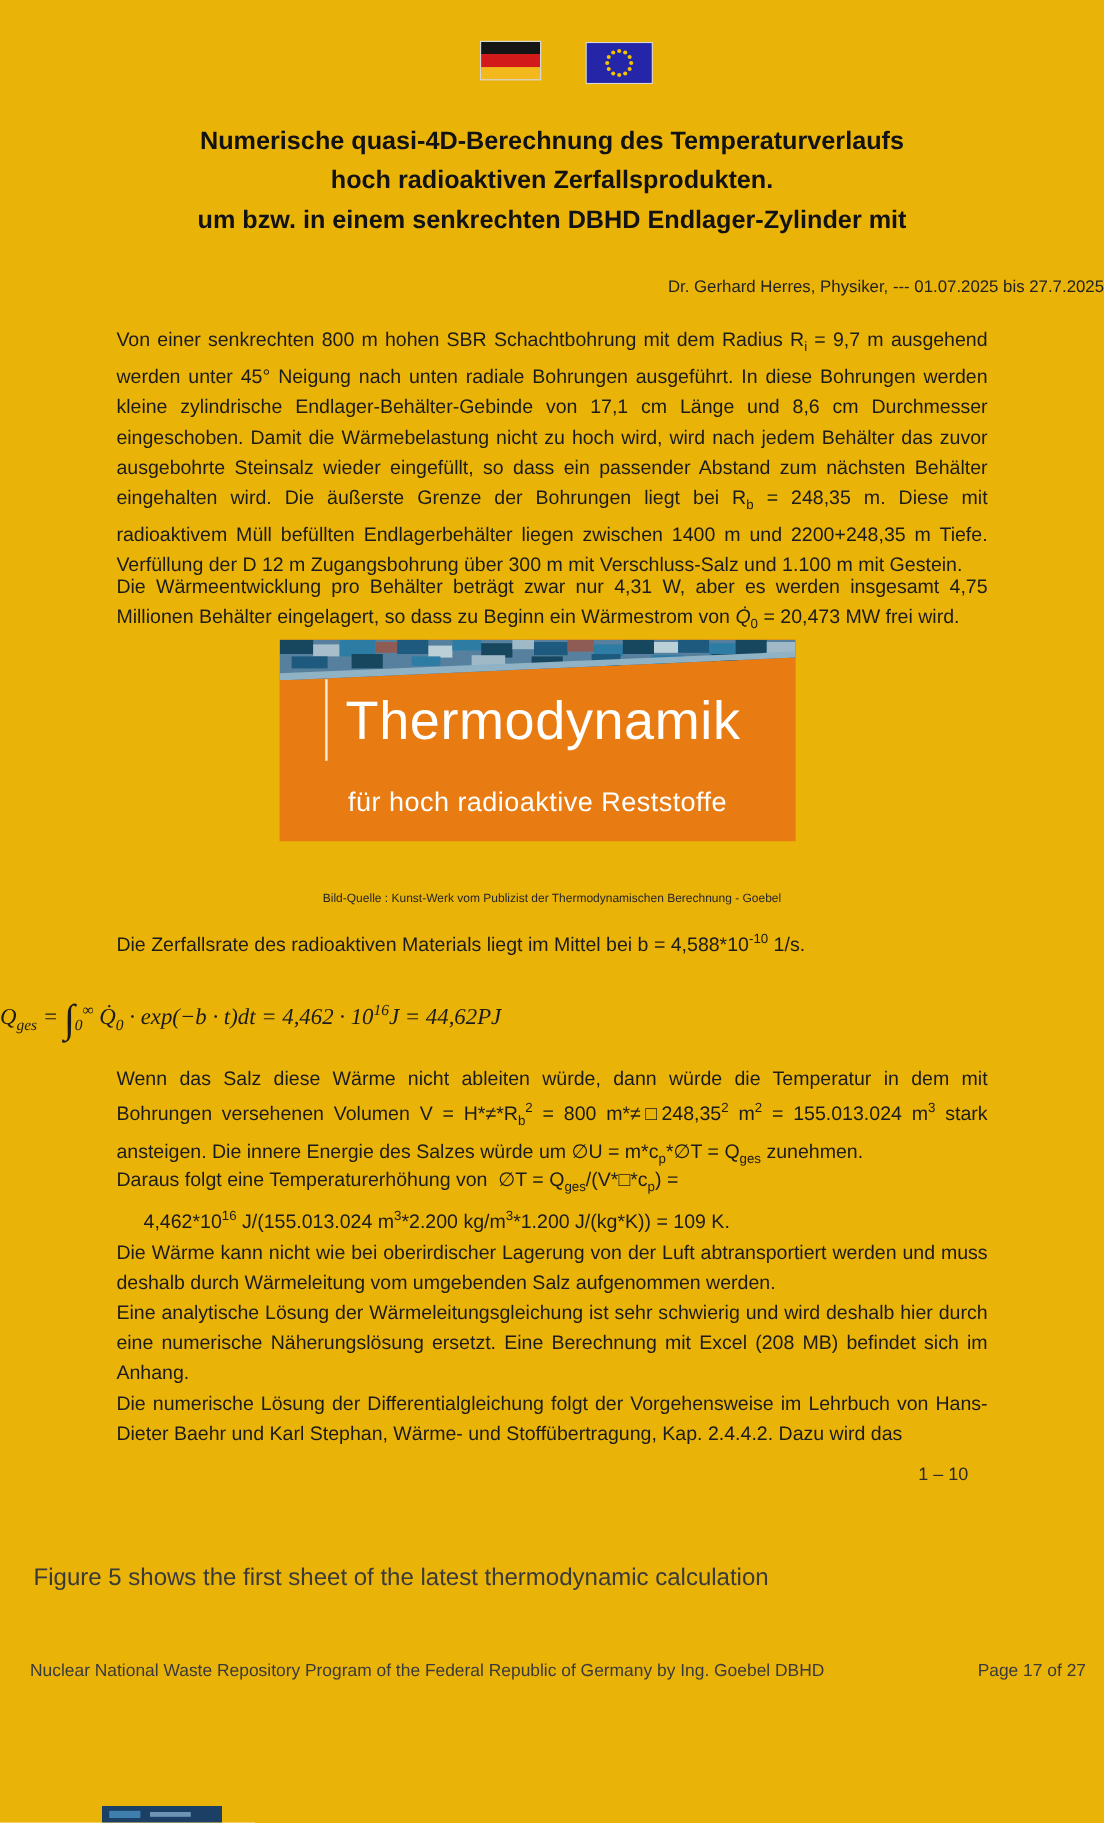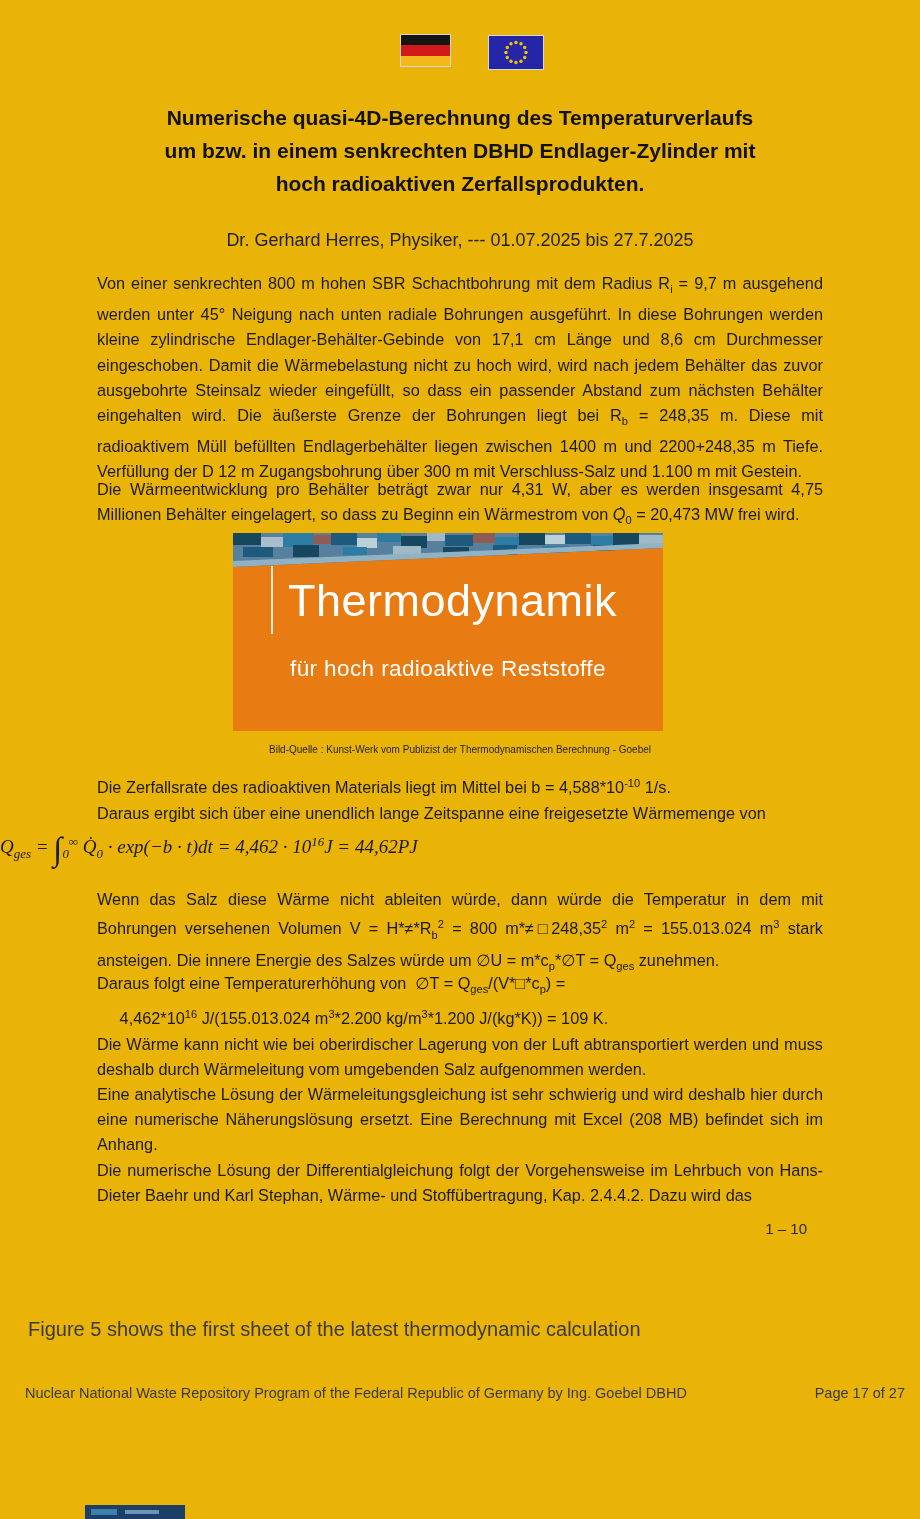--- a/index.html
+++ b/index.html
@@ -10,46 +10,46 @@
   
   .flag{position:absolute;box-shadow:0 0 0 1px #d8d8d8;}
   .flag-de{left:401px;top:35px;width:49px;height:31px;display:flex;flex-direction:column;}
   .flag-de .b1{flex:1;background:#151515;}
   .flag-de .b2{flex:1;background:#d21a1a;}
   .flag-de .b3{flex:1;background:#f2b81c;}
   .flag-eu{left:489px;top:36px;width:54px;height:33px;background:#2525a8;}
   
   .doc-title{position:absolute;left:0;top:101px;width:100%;text-align:center;
     font-size:21px;font-weight:bold;line-height:33px;color:#121212;}
-  .author{position:absolute;left:0;top:230px;width:100%;text-align:center;
-    font-size:18px;color:#222;}
+  .author{position:absolute;left:0;top:230px;width:100%;text-align:right;
+    font-size:14px;color:#222;}
   
   .para{position:absolute;left:97px;width:726px;text-align:justify;
     font-size:16.3px;line-height:25.1px;color:#1b1b1b;}
   .para sub, .para sup, .formula sub, .formula sup{font-size:68%;}
   #p1{top:271px;} #p2{top:477px;} #p3{top:771px;}
   #p4{top:887px;} #p5{top:971px;} #p6{top:1158px;}
   
-  .figure{position:absolute;left:233px;top:533px;width:430px;height:198px;}
+  .figure{position:absolute;left:233px;top:533px;width:430px;height:168px;}
   .fig-pattern{position:absolute;left:0;top:0;width:430px;height:34px;
     clip-path:polygon(0 0,100% 0,100% 44%,0 100%);}
   .fig-accent-line{position:absolute;left:38px;top:33px;width:2px;height:68px;background:rgba(255,255,255,0.85);}
   .fig-heading{position:absolute;left:55px;top:42px;font-size:45px;font-weight:400;
     color:#ffffff;letter-spacing:0.5px;}
   .fig-subtitle{position:absolute;left:57px;top:122px;font-size:22.5px;line-height:27px;
     color:#ffffff;letter-spacing:0.4px;}
   .fig-caption{position:absolute;left:0;top:744px;width:920px;text-align:center;
     font-size:10px;color:#262626;}
   
   .formula{position:absolute;left:0;top:834px;width:920px;text-align:left;
     font-family:"Liberation Serif",serif;font-style:italic;font-size:19px;color:#1b1b1b;}
   .formula .seg-int{font-size:175%;font-style:normal;vertical-align:-7px;line-height:0;}
   
   .pagenum{position:absolute;right:113px;top:1220px;font-size:15px;color:#2a2a2a;}
-  .fig-note{position:absolute;left:28px;top:1304px;font-size:20px;color:#3a3a3a;margin-top:14px;}
+  .fig-note{position:absolute;left:28px;top:1304px;font-size:20px;color:#3a3a3a;}
   .footer{position:absolute;left:25px;right:15px;top:1385px;display:flex;
     justify-content:space-between;font-size:14.5px;color:#3a3a3a;gap:36px;}
   .next-preview{position:absolute;left:85px;top:1505px;width:100px;height:14px;
     background:#1c3f66;overflow:hidden;}
   .next-preview .np-accent{position:absolute;left:6px;top:4px;width:26px;height:6px;background:#3f7fae;}
   .next-preview .np-accent2{position:absolute;left:40px;top:5px;width:34px;height:4px;background:#6d93b5;}
 </style>
 </head>
 <body>
 
@@ -75,22 +75,22 @@
         <circle cx="18.3" cy="21.5" r="1.7"></circle>
           <circle cx="17" cy="16.5" r="1.7"></circle>
         <circle cx="18.3" cy="11.5" r="1.7"></circle>
           <circle cx="22" cy="7.8" r="1.7"></circle>
       </g>
     </svg>
   </div>
 
   <div class="doc-title">
     <div>Numerische quasi-4D-Berechnung des Temperaturverlaufs</div>
+    <div>hoch radioaktiven Zerfallsprodukten.</div>
     <div>um bzw. in einem senkrechten DBHD Endlager-Zylinder mit</div>
-    <div>hoch radioaktiven Zerfallsprodukten.</div>
   </div>
 
   <div class="author">Dr. Gerhard Herres, Physiker, --- 01.07.2025 bis 27.7.2025</div>
 
   <div class="para" id="p1"><span>Von einer senkrechten 800 m hohen SBR Schachtbohrung mit dem Radius R</span><sub>i</sub><span> = 9,7 m ausgehend werden unter 45° Neigung nach unten radiale Bohrungen ausgeführt. In diese Bohrungen werden kleine zylindrische Endlager-Behälter-Gebinde von 17,1 cm Länge und 8,6 cm Durchmesser eingeschoben. Damit die Wärmebelastung nicht zu hoch wird, wird nach jedem Behälter das zuvor ausgebohrte Steinsalz wieder eingefüllt, so dass ein passender Abstand zum nächsten Behälter eingehalten wird. Die äußerste Grenze der Bohrungen liegt bei R</span><sub>b</sub><span> = 248,35 m. Diese mit radioaktivem Müll befüllten Endlagerbehälter liegen zwischen 1400 m und 2200+248,35 m Tiefe. Verfüllung der D 12 m Zugangsbohrung über 300 m mit Verschluss-Salz und 1.100 m mit Gestein.</span></div>
   <div class="para" id="p2"><span>Die Wärmeentwicklung pro Behälter beträgt zwar nur 4,31 W, aber es werden insgesamt 4,75 Millionen Behälter eingelagert, so dass zu Beginn ein Wärmestrom von </span><span style="font-style: italic;">Q̇</span><sub>0</sub><span> = 20,473 MW frei wird.</span></div>
 
   <div class="figure" style="background:#e87b12;">
     <div class="fig-pattern">
       <svg width="430" height="34" viewBox="0 0 430 34" preserveAspectRatio="none">
@@ -125,21 +125,21 @@
       </svg>
     </div>
     <div class="fig-accent-line"></div>
     <div class="fig-heading">Thermodynamik</div>
     <div class="fig-subtitle">
       <div>für hoch radioaktive Reststoffe</div>
     </div>
   </div>
   <div class="fig-caption">Bild-Quelle : Kunst-Werk vom Publizist der Thermodynamischen Berechnung - Goebel</div>
 
-  <div class="para" id="p3"><span>Die Zerfallsrate des radioaktiven Materials liegt im Mittel bei b = 4,588*10</span><sup>-10</sup><span> 1/s.</span><br><span>Daraus ergibt sich über eine unendlich lange Zeitspanne eine freigesetzte Wärmemenge von</span></div>
+  <div class="para" id="p3"><span>Die Zerfallsrate des radioaktiven Materials liegt im Mittel bei b = 4,588*10</span><sup>-10</sup><span> 1/s.</span><br></div>
 
   <div class="formula"><span>Q</span><sub>ges</sub><span> = </span><span class="seg-int">∫</span><sub>0</sub><sup>∞</sup><span> Q̇</span><sub>0</sub><span> · exp(−b · t)dt = 4,462 · 10</span><sup>16</sup><span>J = 44,62PJ</span></div>
 
   <div class="para" id="p4"><span>Wenn das Salz diese Wärme nicht ableiten würde, dann würde die Temperatur in dem mit Bohrungen versehenen Volumen V = H*≠*R</span><sub>b</sub><sup>2</sup><span> = 800 m*≠□248,35</span><sup>2</sup><span> m</span><sup>2</sup><span> = 155.013.024 m</span><sup>3</sup><span> stark ansteigen. Die innere Energie des Salzes würde um ∅U = m*c</span><sub>p</sub><span>*∅T = Q</span><sub>ges</sub><span> zunehmen.</span></div>
   <div class="para" id="p5"><span>Daraus folgt eine Temperaturerhöhung von &nbsp;∅T = Q</span><sub>ges</sub><span>/(V*□*c</span><sub>p</sub><span>) =</span><br><span>&nbsp;&nbsp;&nbsp;&nbsp;&nbsp;4,462*10</span><sup>16</sup><span> J/(155.013.024 m</span><sup>3</sup><span>*2.200 kg/m</span><sup>3</sup><span>*1.200 J/(kg*K)) = 109 K.</span><br><span>Die Wärme kann nicht wie bei oberirdischer Lagerung von der Luft abtransportiert werden und muss deshalb durch Wärmeleitung vom umgebenden Salz aufgenommen werden.</span><br><span>Eine analytische Lösung der Wärmeleitungsgleichung ist sehr schwierig und wird deshalb hier durch eine numerische Näherungslösung ersetzt. Eine Berechnung mit Excel (208 MB) befindet sich im Anhang.</span></div>
   <div class="para" id="p6"><span>Die numerische Lösung der Differentialgleichung folgt der Vorgehensweise im Lehrbuch von Hans-Dieter Baehr und Karl Stephan, Wärme- und Stoffübertragung, Kap. 2.4.4.2. Dazu wird das</span></div>
 
   <div class="pagenum">1 – 10</div>
 
   <div class="fig-note">Figure 5 shows the first sheet of the latest thermodynamic calculation</div>

